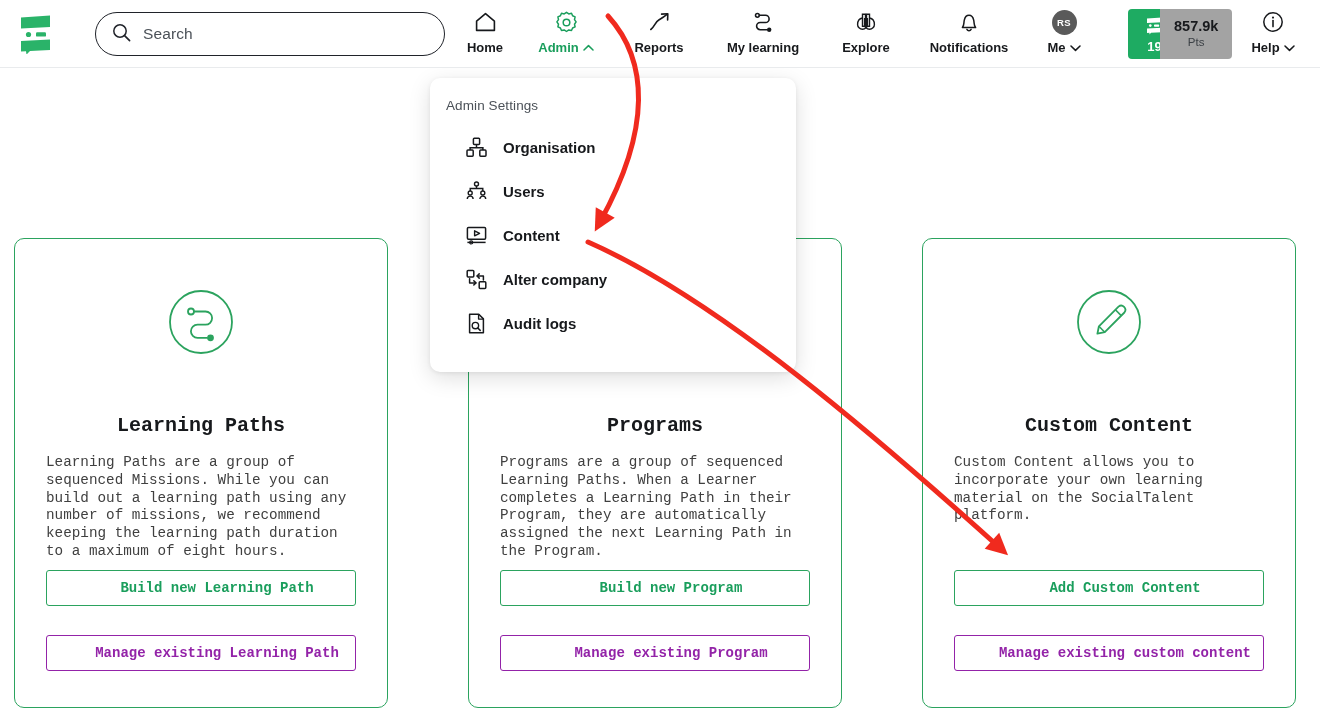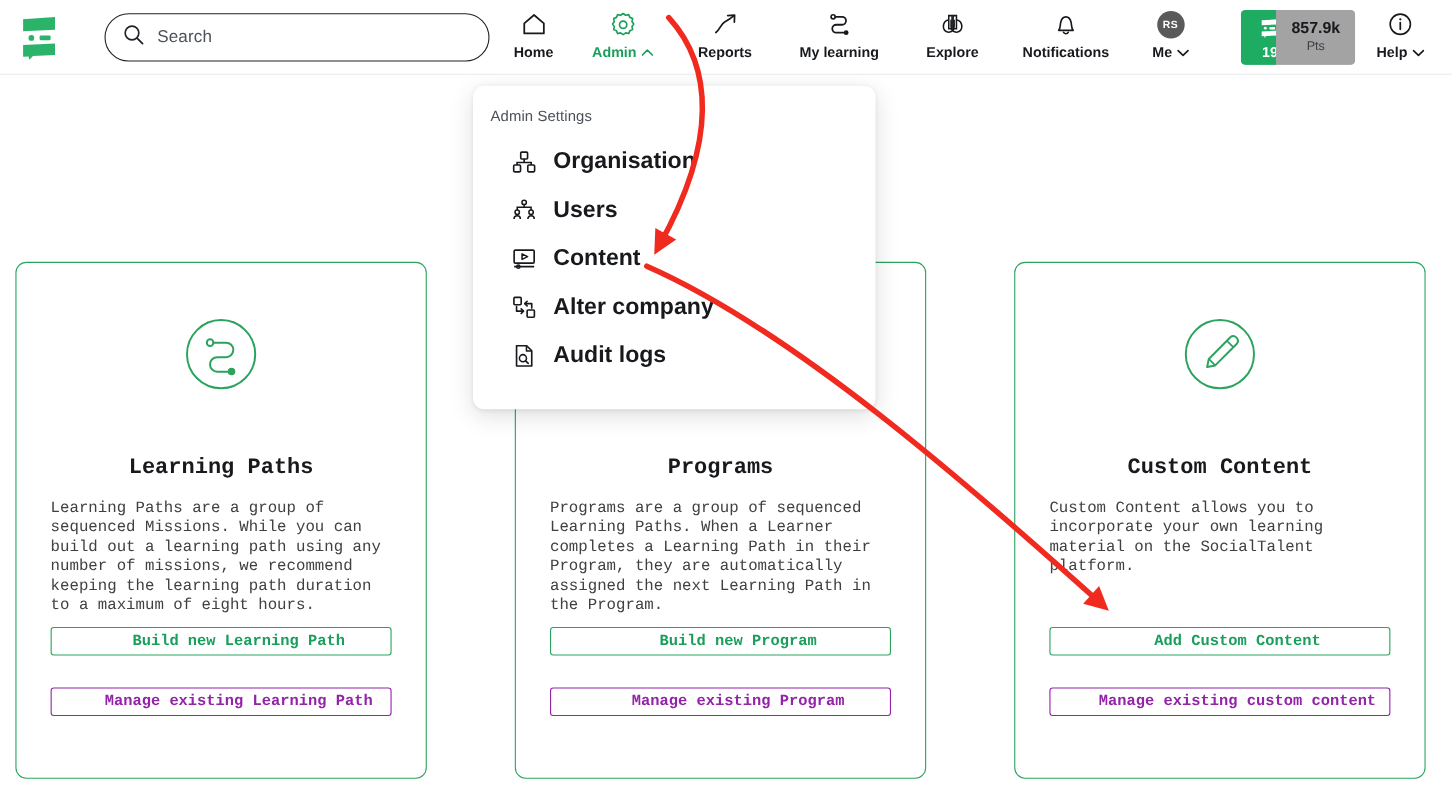--- a/index.html
+++ b/index.html
@@ -102,21 +102,21 @@
   .dd-title {
     font-size: 13.5px; color: #4b5158; font-weight: 400;
     padding-left: 16px; margin-bottom: 12px; letter-spacing: .1px;
   }
   .dd-item {
     display: flex; align-items: center;
     height: 44px; padding-left: 34px;
     cursor: pointer; gap: 15px;
   }
   .dd-ico { width: 24px; height: 24px; display:flex; align-items:center; justify-content:center; flex:0 0 auto; }
-  .dd-label { font-size: 21px; font-weight: 700; color: #17191c; }
+  .dd-label { font-size: 15px; font-weight: 700; color: #17191c; }
 
   
   .cards {
     position: absolute; left: 14px; top: 238px;
     width: 1292px; display: flex; gap: 80px; font-family: Liberation Mono, monospace;
   }
   .card {
     width: 374px; height: 470px;
     border: 1.4px solid #2ba35e;
     border-radius: 10px;
@@ -134,21 +134,21 @@
   .card-desc {
     margin-top: 17px;
     font-size: 14.3px; line-height: 17.8px; color: #404040;
     align-self: stretch;
   }
   .card-btns {
     position: absolute; left: 31px; right: 31px; top: 331px;
   }
   .btn {
     display: flex; align-items: center; justify-content: center;
-    height: 26px; border-radius: 3px;
+    height: 36px; border-radius: 3px;
     font-size: 14px; font-weight: 700;
     cursor: pointer; background: #fff; padding-left: 32px;
   }
   .btn-green { border: 1.3px solid #2ba35e; color: #1a9e5c; }
   .btn-purple { border: 1.3px solid #9323a8; color: #9323a8; margin-top: 29px; }
 
   
   .annot {
     position: absolute; left: 0; top: 0;
     width: 1320px; height: 728px;

